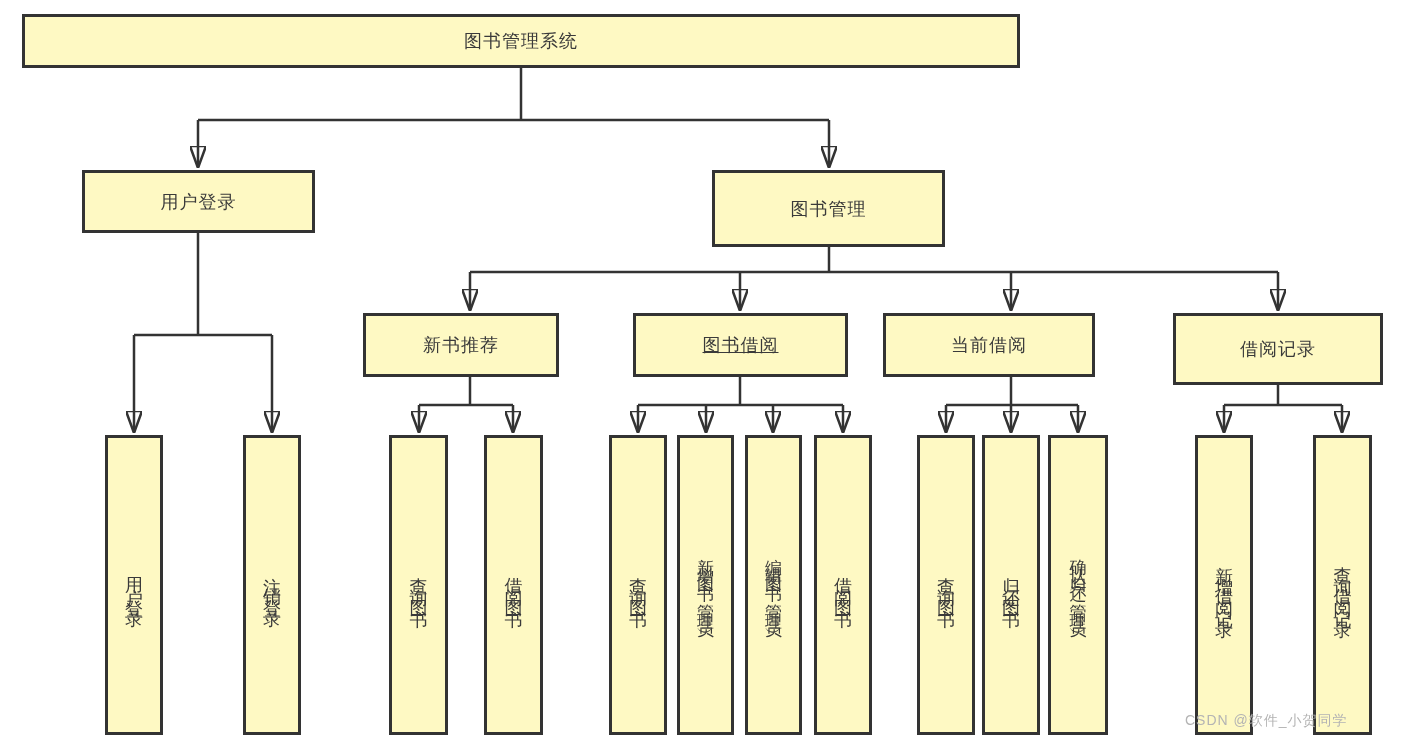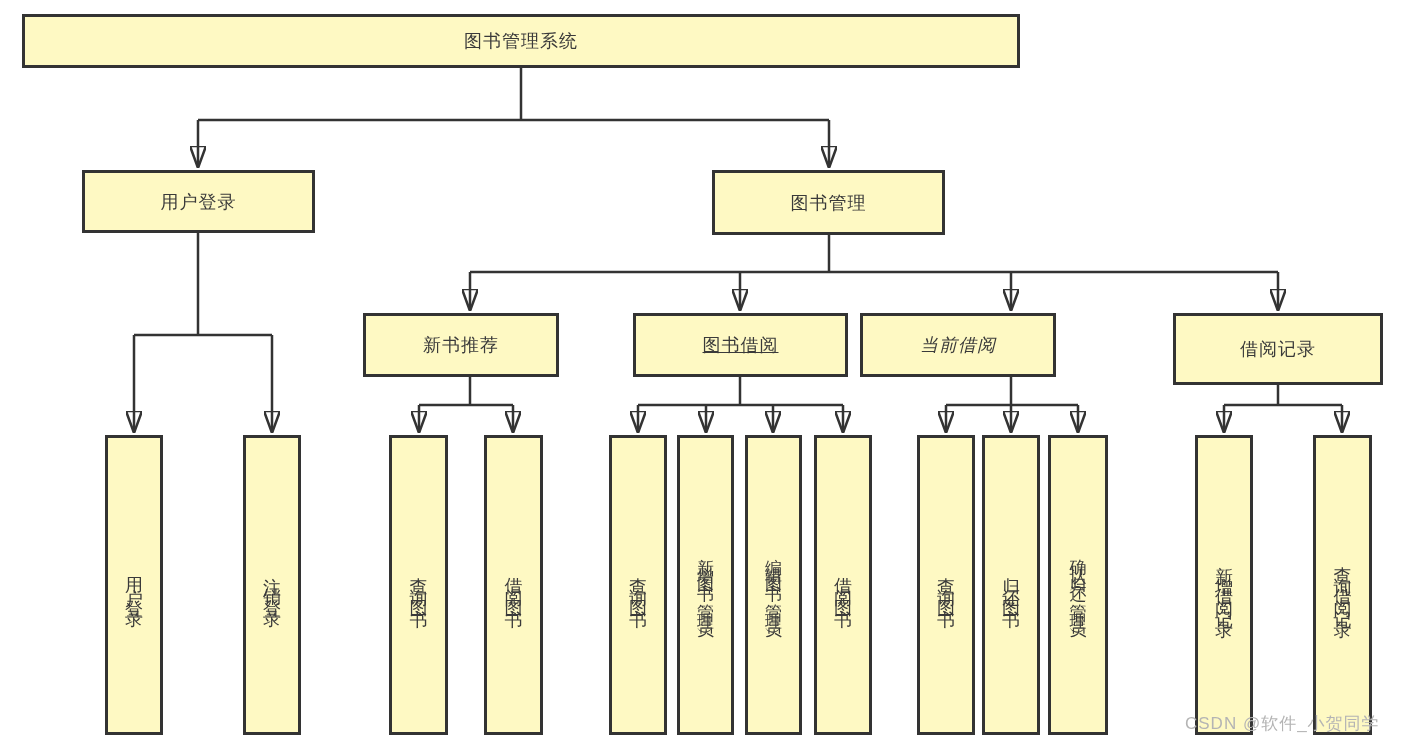--- a/index.html
+++ b/index.html
@@ -28,21 +28,21 @@
     text-orientation:mixed;
     font-size:18px;
     letter-spacing:11px;
     line-height:1;
   }
   .v.long { letter-spacing:9px; font-size:17px; }
   .watermark {
     position:absolute;
     left:1185px; top:712px;
     width:215px;
-    font-size:17px;
+    font-size:14px;
     color:#b4b4b4;
     letter-spacing:1px;
     white-space:nowrap;
     z-index:5;
   }
   svg path, svg line { stroke:#333333; stroke-width:2.5; fill:none; }
 </style>
 </head>
 <body>
 
@@ -106,25 +106,25 @@
       <path d="M1278,377 L1278,405"></path>
       <path d="M1224,405 L1342,405"></path>
       <path d="M1224,405 L1224,432" marker-end="url(#arrow)"></path>
       <path d="M1342,405 L1342,432" marker-end="url(#arrow)"></path>
     </g>
   </svg>
 
   <div class="node h" style="left:22px; top:14px; width:998px; height:54px;">图书管理系统</div>
 
   <div class="node h" style="left:82px; top:170px; width:233px; height:63px;">用户登录</div>
-  <div class="node h" style="left:712px; top:170px; width:233px; height:65px;text-align:right;">图书管理</div>
+  <div class="node h" style="left:712px; top:170px; width:233px; height:77px;text-align:right;">图书管理</div>
 
   <div class="node h" style="left:363px; top:313px; width:196px; height:64px;">新书推荐</div>
   <div class="node h" style="left:633px; top:313px; width:215px; height:64px;text-decoration:underline;">图书借阅</div>
-  <div class="node h" style="left:860px; top:313px; width:196px; height:64px;font-style:italic;">当前借阅</div>
+  <div class="node h" style="left:883px; top:313px; width:212px; height:64px;">当前借阅</div>
   <div class="node h" style="left:1173px; top:313px; width:210px; height:72px;">借阅记录</div>
 
   <div class="node v" style="left:105px; top:435px; width:58px; height:300px;">用户登录</div>
   <div class="node v" style="left:243px; top:435px; width:58px; height:300px;">注销登录</div>
 
   <div class="node v" style="left:389px; top:435px; width:59px; height:300px;">查询图书</div>
   <div class="node v" style="left:484px; top:435px; width:59px; height:300px;">借阅图书</div>
 
   <div class="node v" style="left:609px; top:435px; width:58px; height:300px;">查询图书</div>
   <div class="node v long" style="left:677px; top:435px; width:57px; height:300px;">新增图书（管理员）</div>

